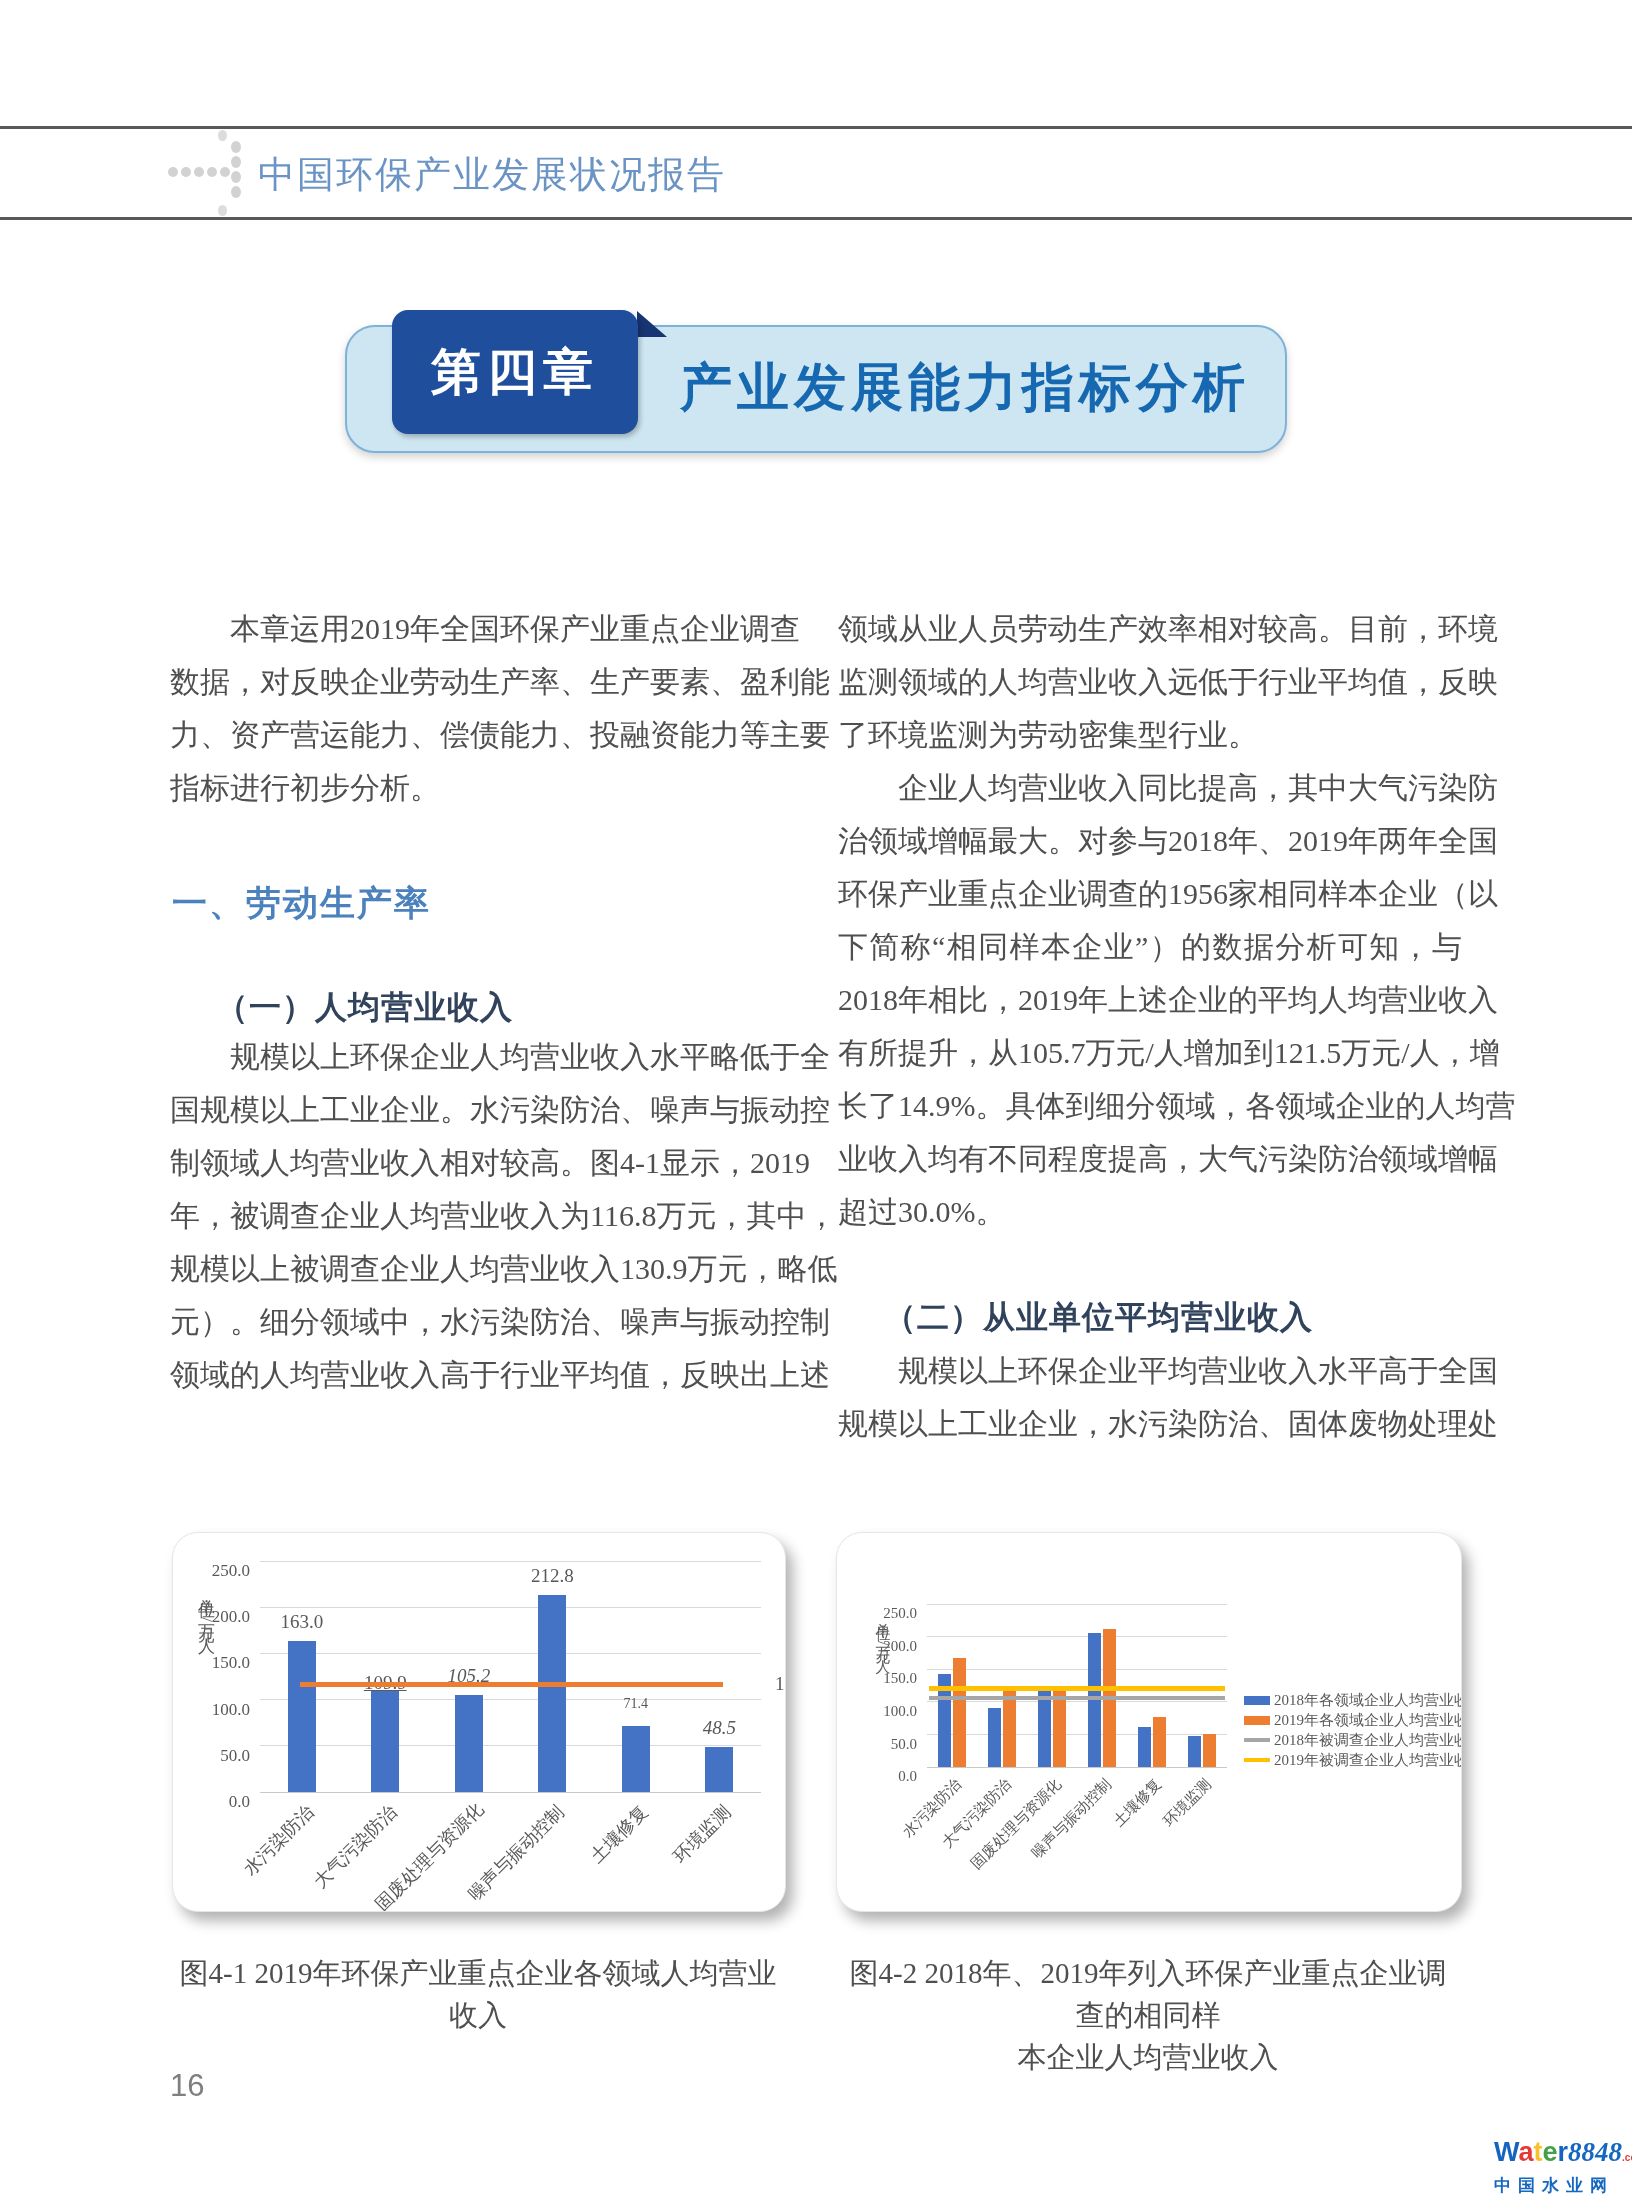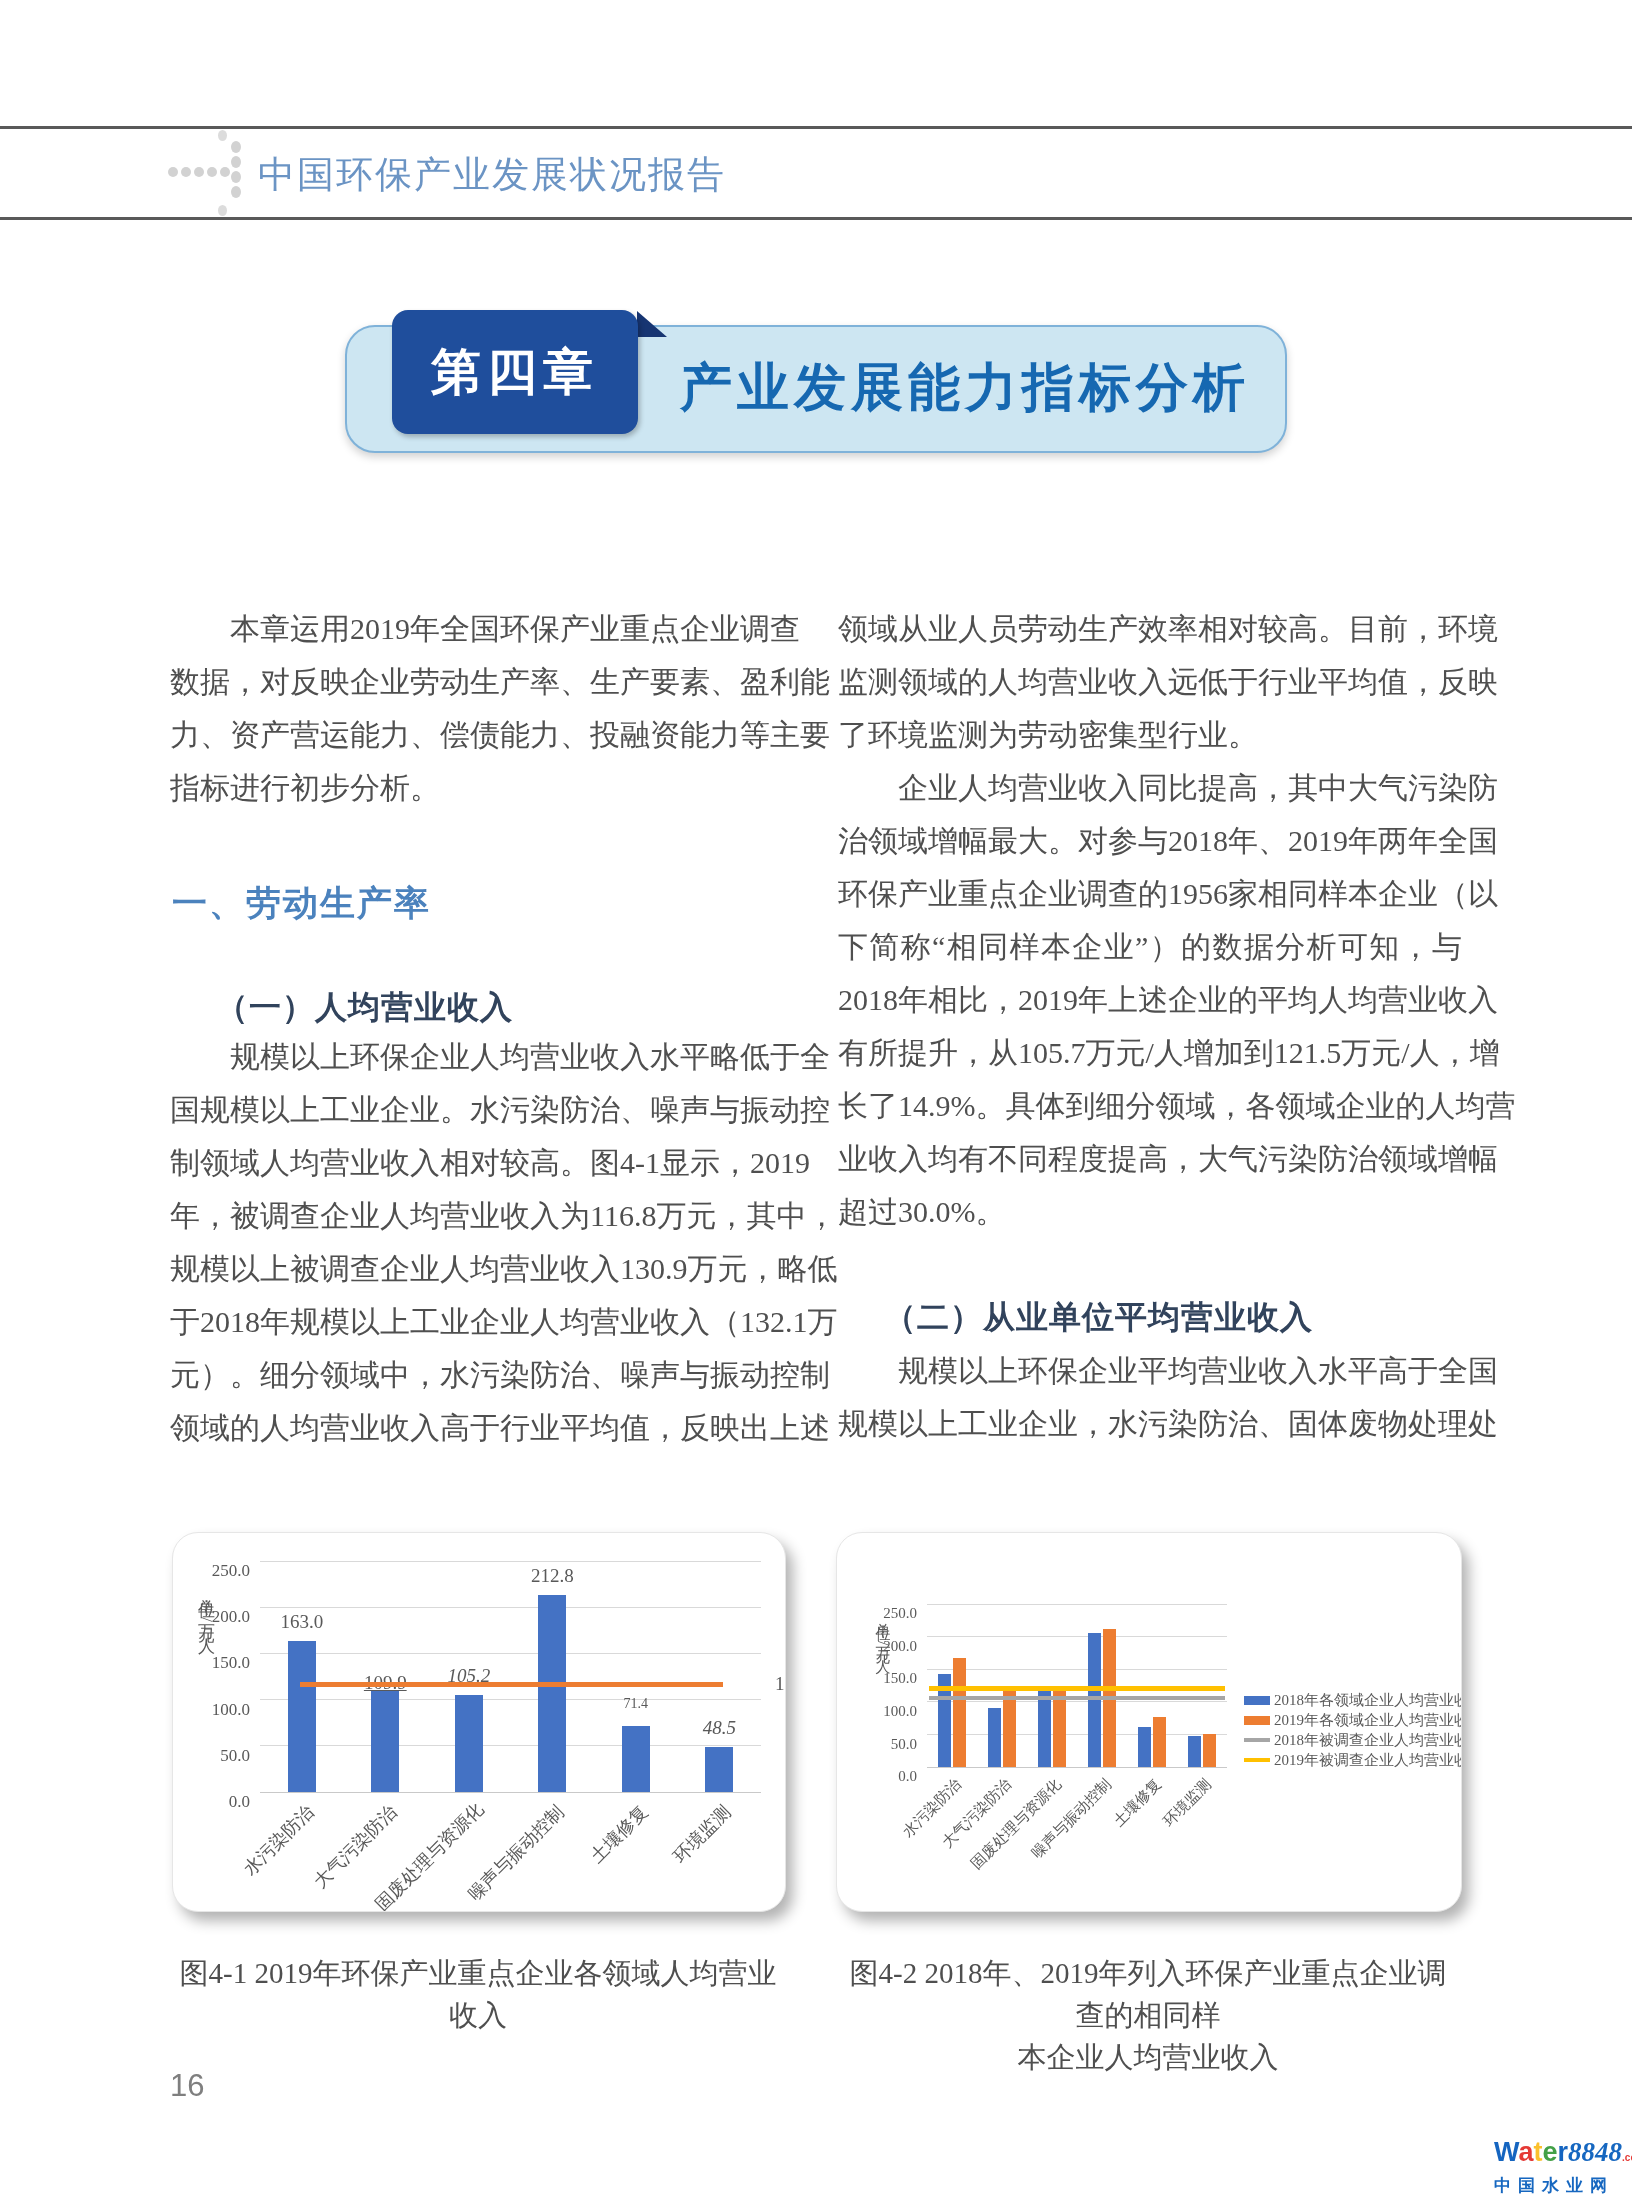--- a/index.html
+++ b/index.html
@@ -95,21 +95,20 @@
     <div class="tline left-last">指标进行初步分析。</div>
   </div>
 <div class="h1" style="left:172px;top:880px">一、劳动生产率</div>
 <div class="h2" style="left:216px;top:986px">（一）人均营业收入</div>
 <div class="col" style="left:170px;top:1030px;width:613px">
     <div class="tline ind">规模以上环保企业人均营业收入水平略低于全</div>
     <div class="tline">国规模以上工业企业。水污染防治、噪声与振动控</div>
     <div class="tline">制领域人均营业收入相对较高。图4-1显示，2019</div>
     <div class="tline">年，被调查企业人均营业收入为116.8万元，其中，</div>
     <div class="tline">规模以上被调查企业人均营业收入130.9万元，略低</div>
-    <div class="tline">于2018年规模以上工业企业人均营业收入（132.1万</div>
     <div class="tline">元）。细分领域中，水污染防治、噪声与振动控制</div>
     <div class="tline">领域的人均营业收入高于行业平均值，反映出上述</div>
   </div>
 
 <div class="col" style="left:838px;top:602px;width:624px">
     <div class="tline">领域从业人员劳动生产效率相对较高。目前，环境</div>
     <div class="tline">监测领域的人均营业收入远低于行业平均值，反映</div>
     <div class="tline left-last">了环境监测为劳动密集型行业。</div>
   </div>
 <div class="col" style="left:838px;top:761px;width:624px">

